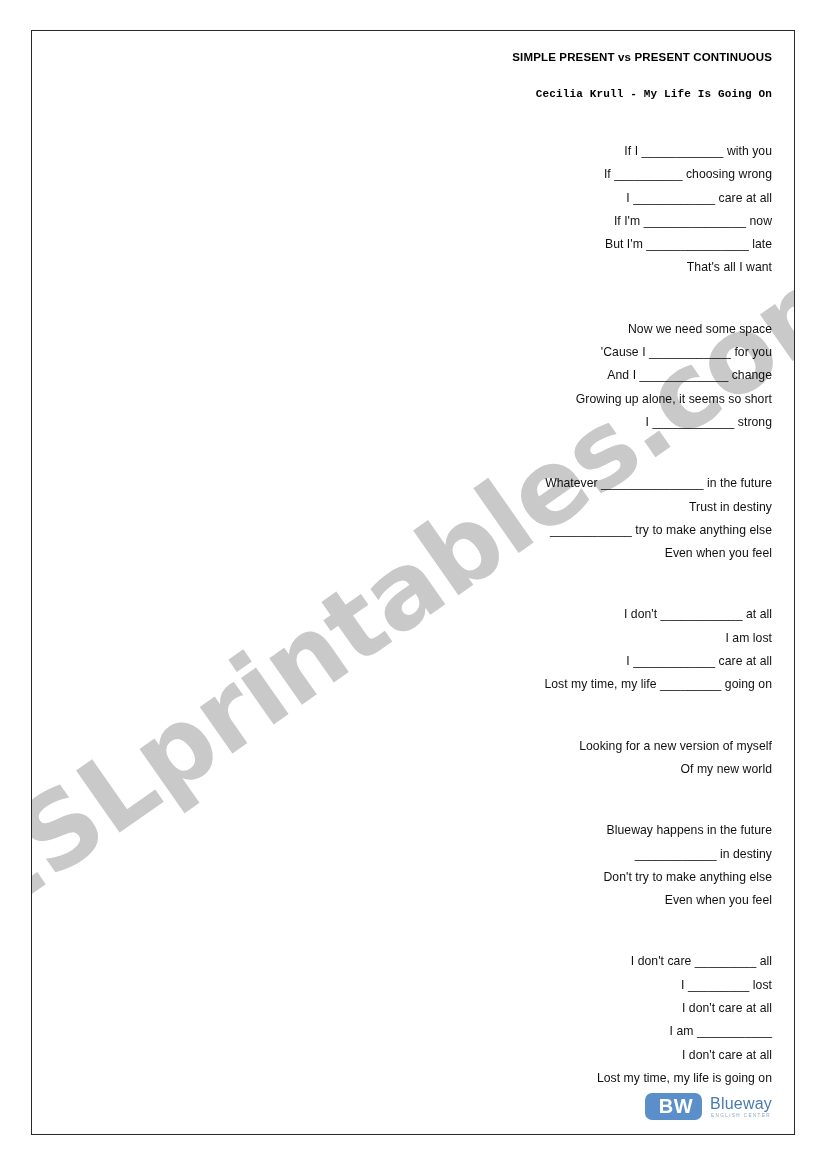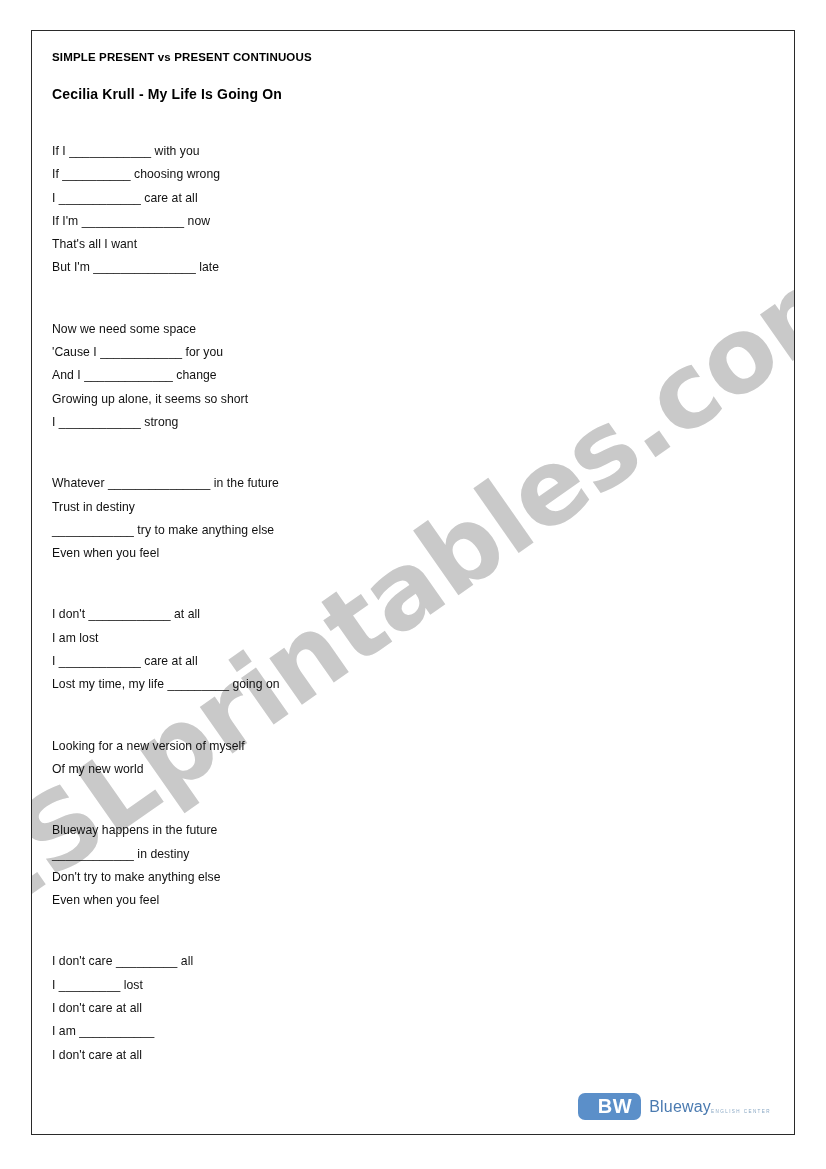--- a/index.html
+++ b/index.html
@@ -44,38 +44,40 @@
     user-select: none;
     pointer-events: none;
     z-index: 1;
   }
 
   
   #content {
     position: relative;
     z-index: 2;
     padding: 18px 22px 0 20px;
+    text-align: right;
   }
 
   .doc-title {
     font-size: 11.5px;
     font-weight: bold;
     color: #000000;
     letter-spacing: 0.15px;
     margin: 0 0 0 0;
     line-height: 16px;
   }
 
   .song-title {
-    font-size: 14px;
+    font-size: 11px;
     font-weight: bold;
     color: #000000;
     letter-spacing: 0.15px;
     margin: 21px 0 0 0;
     line-height: 16px;
+    font-family: Liberation Mono, monospace;
   }
 
   .verse {
     margin-top: 38px;
   }
   .verse:first-of-type {
     margin-top: 22px;
   }
 
   .lyric-line {
@@ -91,37 +93,37 @@
     position: absolute;
     right: 22px;
     bottom: 14px;
     display: flex;
     align-items: center;
     z-index: 3;
   }
   .logo-badge {
     background: #5b8fc9;
     border-radius: 7px;
-    padding: 2px 9px 3px 20px;
+    padding: 2px 9px 3px 14px;
     display: flex;
     align-items: center;
     justify-content: center;
   }
   .logo-badge-text {
     color: #ffffff;
     font-size: 20px;
     font-weight: bold;
     font-family: "Liberation Sans", sans-serif;
     letter-spacing: 0.5px;
     line-height: 22px;
   }
   .logo-wordmark {
     margin-left: 8px;
     display: flex;
-    flex-direction: row;
+    flex-direction: column;
     align-items: flex-start;
   }
   .logo-word {
     color: #4a7ab0;
     font-size: 16px;
     font-weight: normal;
     line-height: 17px;
     letter-spacing: 0.2px;
   }
   .logo-sub {
@@ -145,22 +147,22 @@
 
     <div class="doc-title">SIMPLE PRESENT vs PRESENT CONTINUOUS</div>
 
     <div class="song-title">Cecilia Krull - My Life Is Going On</div>
 
     <div class="verse">
       <div class="lyric-line">If I ____________ with you</div>
       <div class="lyric-line">If __________ choosing wrong</div>
       <div class="lyric-line">I ____________ care at all</div>
       <div class="lyric-line">If I'm _______________ now</div>
+      <div class="lyric-line">But I'm _______________ late</div>
       <div class="lyric-line">That's all I want</div>
-      <div class="lyric-line">But I'm _______________ late</div>
     </div>
 
     <div class="verse">
       <div class="lyric-line">Now we need some space</div>
       <div class="lyric-line">'Cause I ____________ for you</div>
       <div class="lyric-line">And I _____________ change</div>
       <div class="lyric-line">Growing up alone, it seems so short</div>
       <div class="lyric-line">I ____________ strong</div>
     </div>
 
@@ -189,20 +191,21 @@
       <div class="lyric-line">Don't try to make anything else</div>
       <div class="lyric-line">Even when you feel</div>
     </div>
 
     <div class="verse">
       <div class="lyric-line">I don't care _________ all</div>
       <div class="lyric-line">I _________ lost</div>
       <div class="lyric-line">I don't care at all</div>
       <div class="lyric-line">I am ___________</div>
       <div class="lyric-line">I don't care at all</div>
+      <div class="lyric-line">Lost my time, my life is going on</div>
     </div>
 
   </div>
 
   <div id="brand-logo">
     <div class="logo-badge">
       <span class="logo-badge-text">BW</span>
     </div>
     <div class="logo-wordmark">
       <span class="logo-word">Blueway</span>

